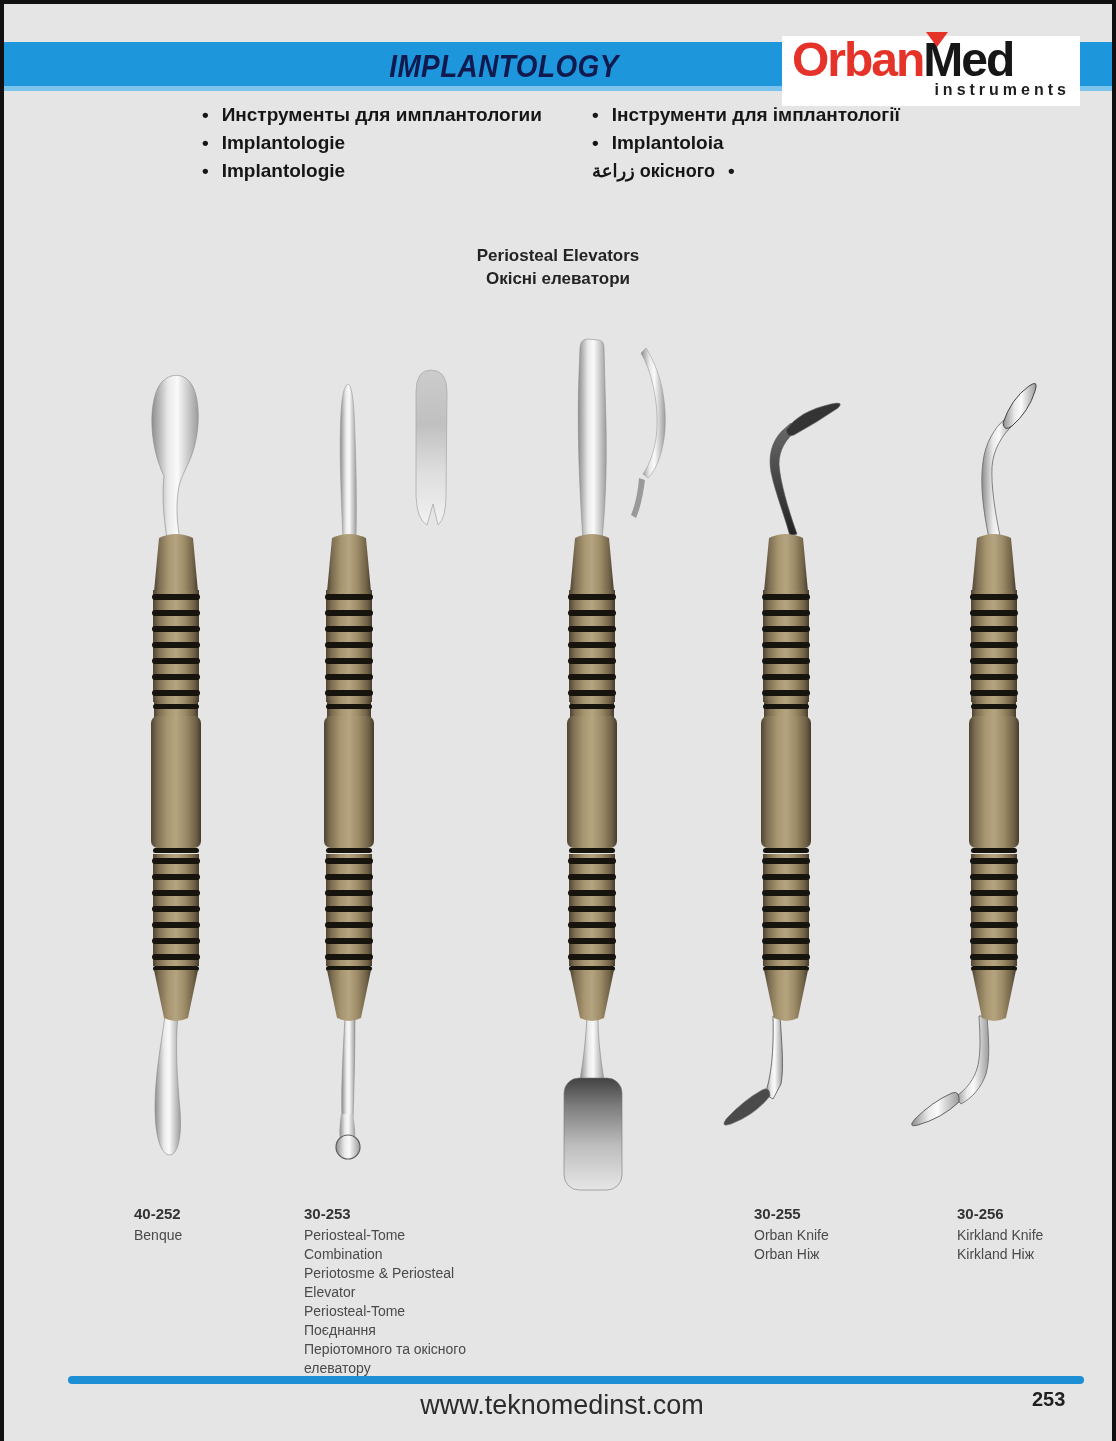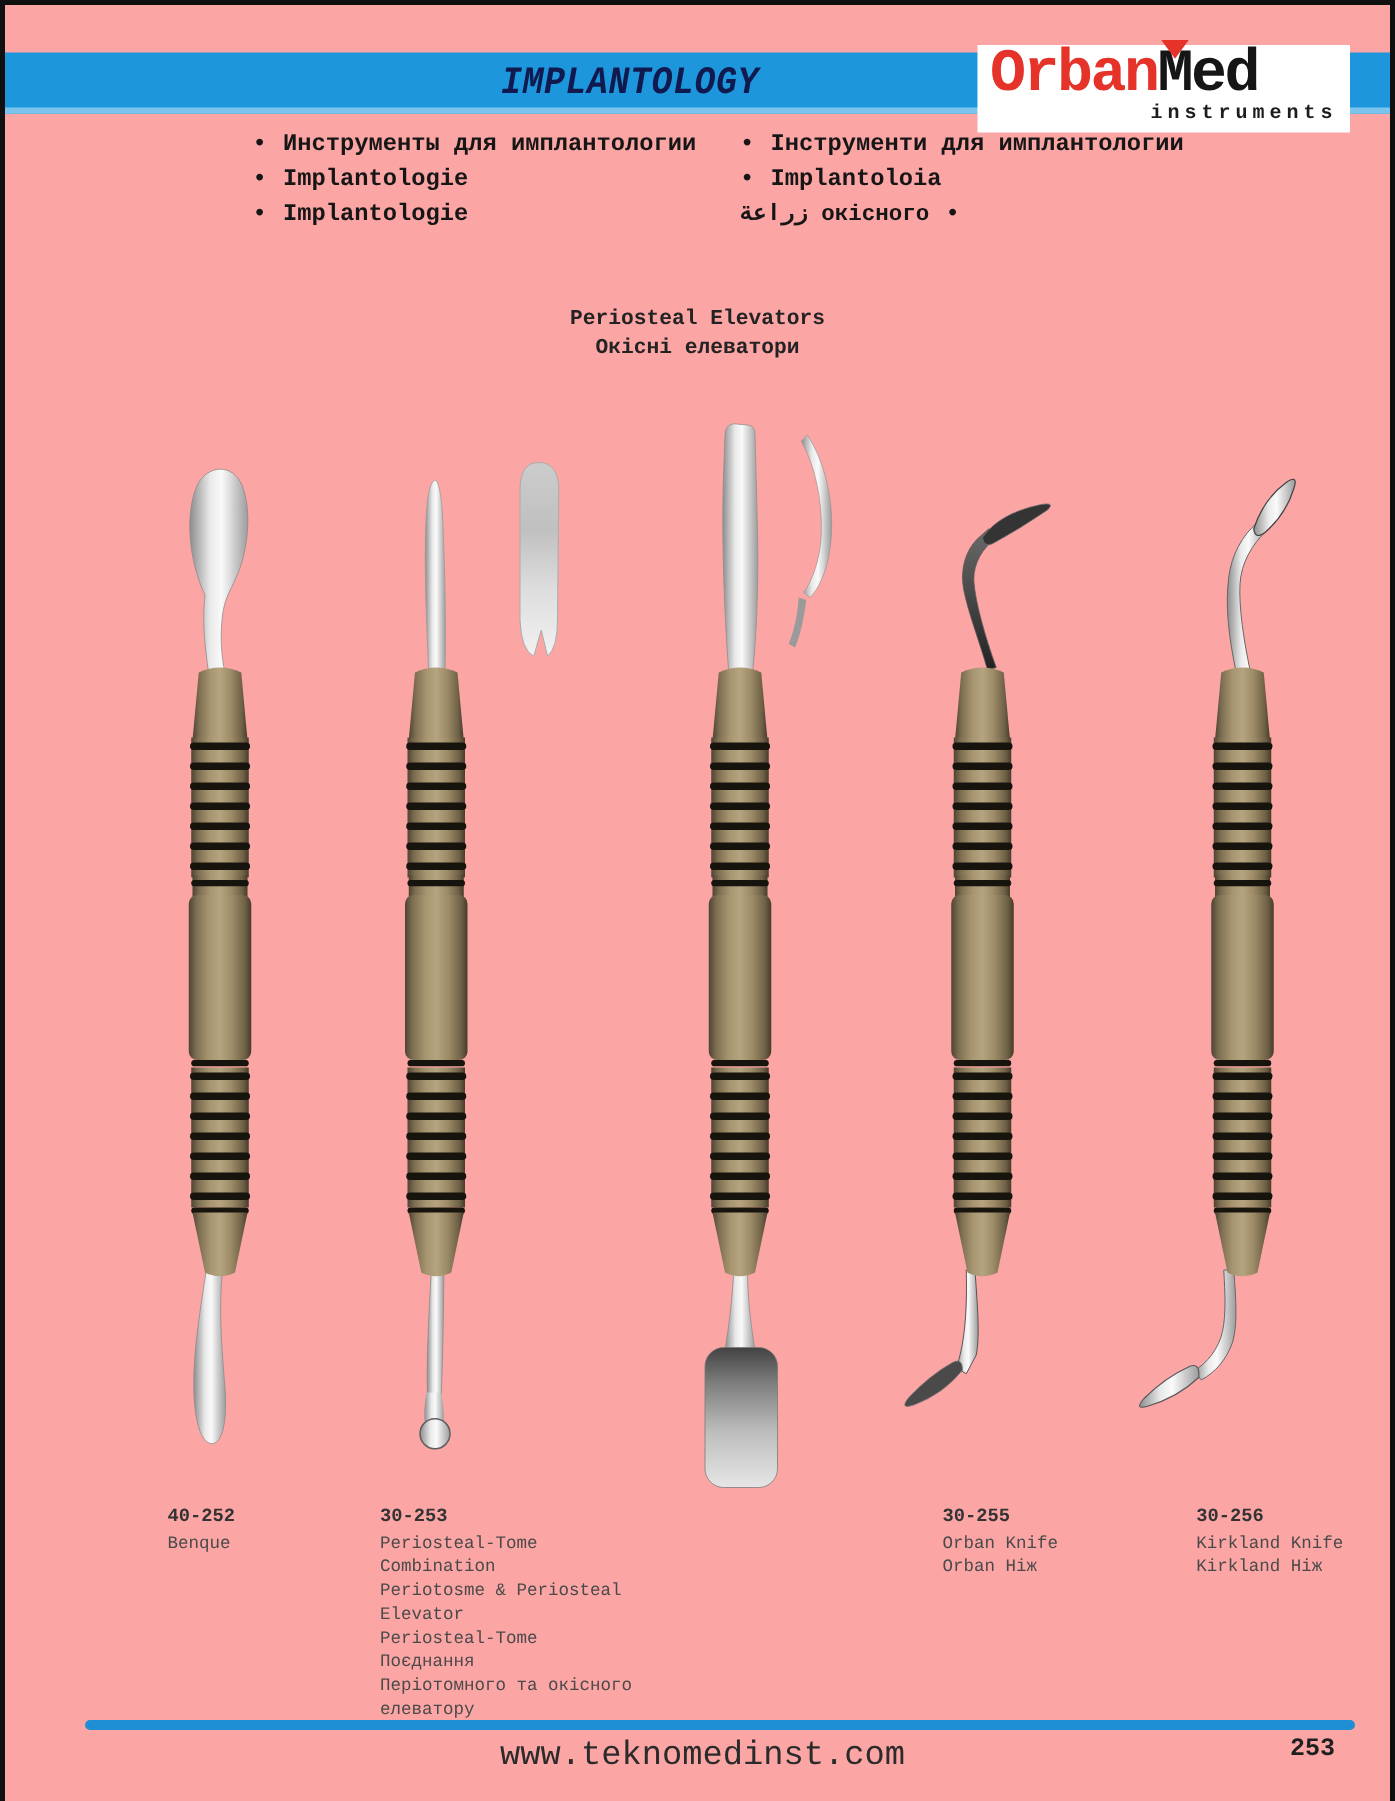--- a/index.html
+++ b/index.html
@@ -1,20 +1,20 @@
 <!DOCTYPE html>
 <html><head>
 <meta charset="utf-8">
 <style>
   html,body { margin:0; padding:0; background:#ffffff; }
   .page {
     position:relative; width:1116px; height:1441px; box-sizing:border-box;
-    background:#fca5a5; overflow:hidden;
+    background:#e5e5e5; overflow:hidden;
     border-top:4px solid #101010; border-left:4px solid #101010; border-right:4px solid #101010;
-    font-family:Liberation Mono, monospace;
+    font-family:Liberation Sans, sans-serif;
   }
 
   
   .header-bar { position:absolute; top:38px; left:0; right:0; height:44px;
     background:#1e96dc; border-bottom:5px solid #7cc4ec; }
   .header-title { position:absolute; top:45px; left:0; width:1000px; text-align:center;
     font-size:31px; font-weight:bold; font-style:italic; color:#101a4e;
     transform:scaleX(.9); transform-origin:50% 50%; letter-spacing:0.5px; }
   .logo-box { position:absolute; top:32px; left:778px; width:298px; height:70px;
     background:#ffffff; box-sizing:border-box; padding:1px 10px 0 10px; }
@@ -85,21 +85,21 @@
       <span>Implantologie</span>
     </div>
     <div class="bullet-row">
       <span class="dot">•</span>
       <span>Implantologie</span>
     </div>
   </div>
   <div class="bullets right">
     <div class="bullet-row">
       <span class="dot">•</span>
-      <span>Інструменти для имплантологии</span>
+      <span>Інструменти для імплантології</span>
     </div>
     <div class="bullet-row">
       <span class="dot">•</span>
       <span>Implantoloia</span>
     </div>
     <div class="bullet-row rtl">
       <span class="arabic">زراعة окісного</span>
       <span class="dot">•</span>
     </div>
   </div>

